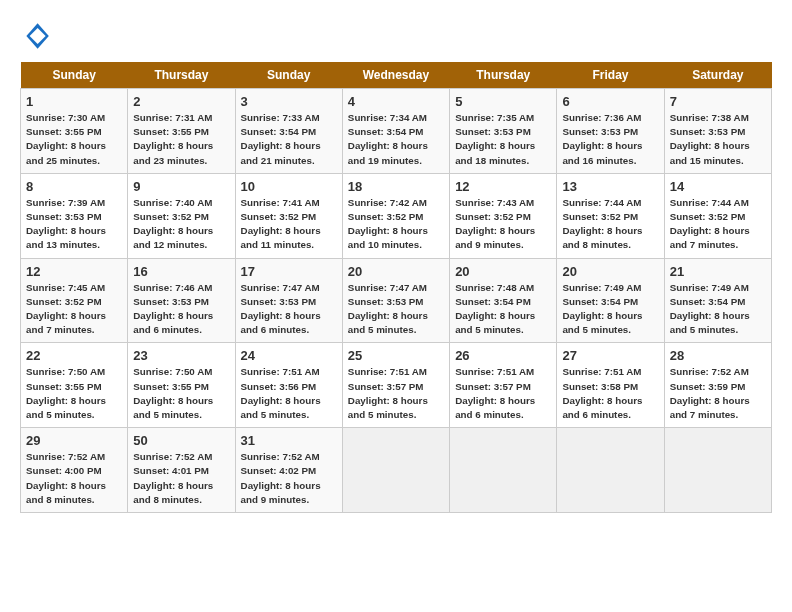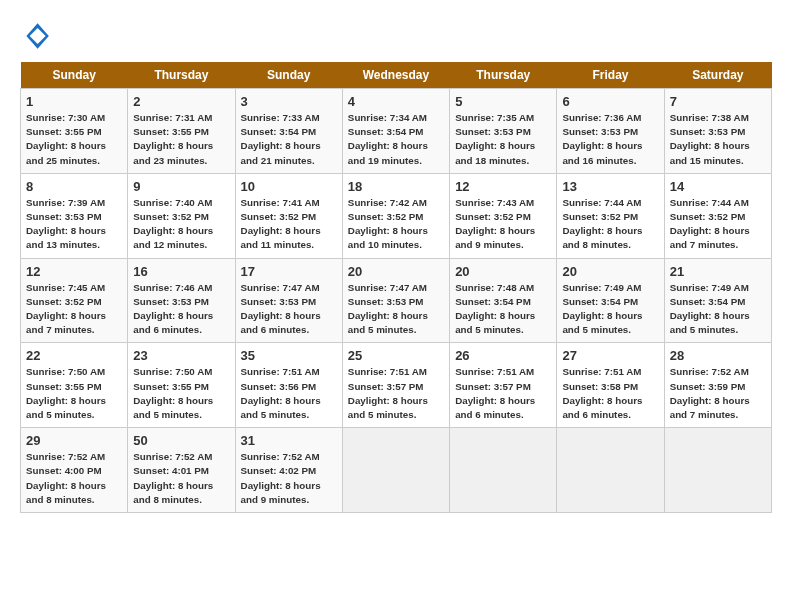--- a/index.html
+++ b/index.html
@@ -305,21 +305,21 @@
       </td>
         <td>
         <span class="day-number">23</span>
         <div class="day-info">
           Sunrise: 7:50 AM<br>
           Sunset: 3:55 PM<br>
           Daylight: 8 hours and 5 minutes.
         </div>
       </td>
         <td>
-        <span class="day-number">35</span>
+        <span class="day-number">24</span>
         <div class="day-info">
           Sunrise: 7:51 AM<br>
           Sunset: 3:56 PM<br>
           Daylight: 8 hours and 5 minutes.
         </div>
       </td>
         <td>
         <span class="day-number">25</span>
         <div class="day-info">
           Sunrise: 7:51 AM<br>

